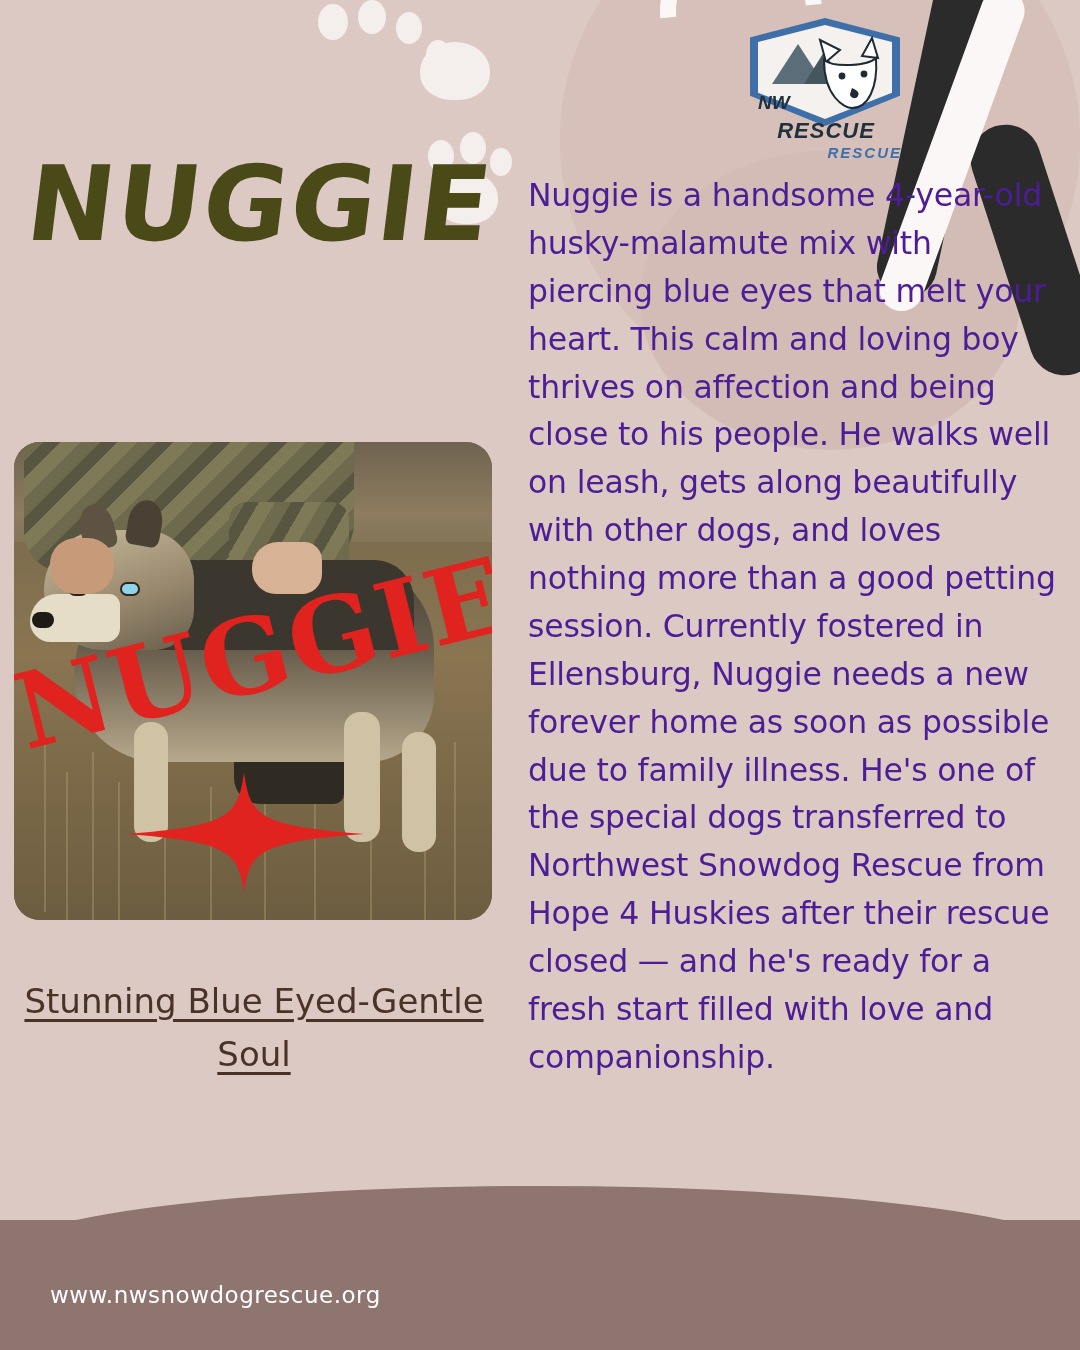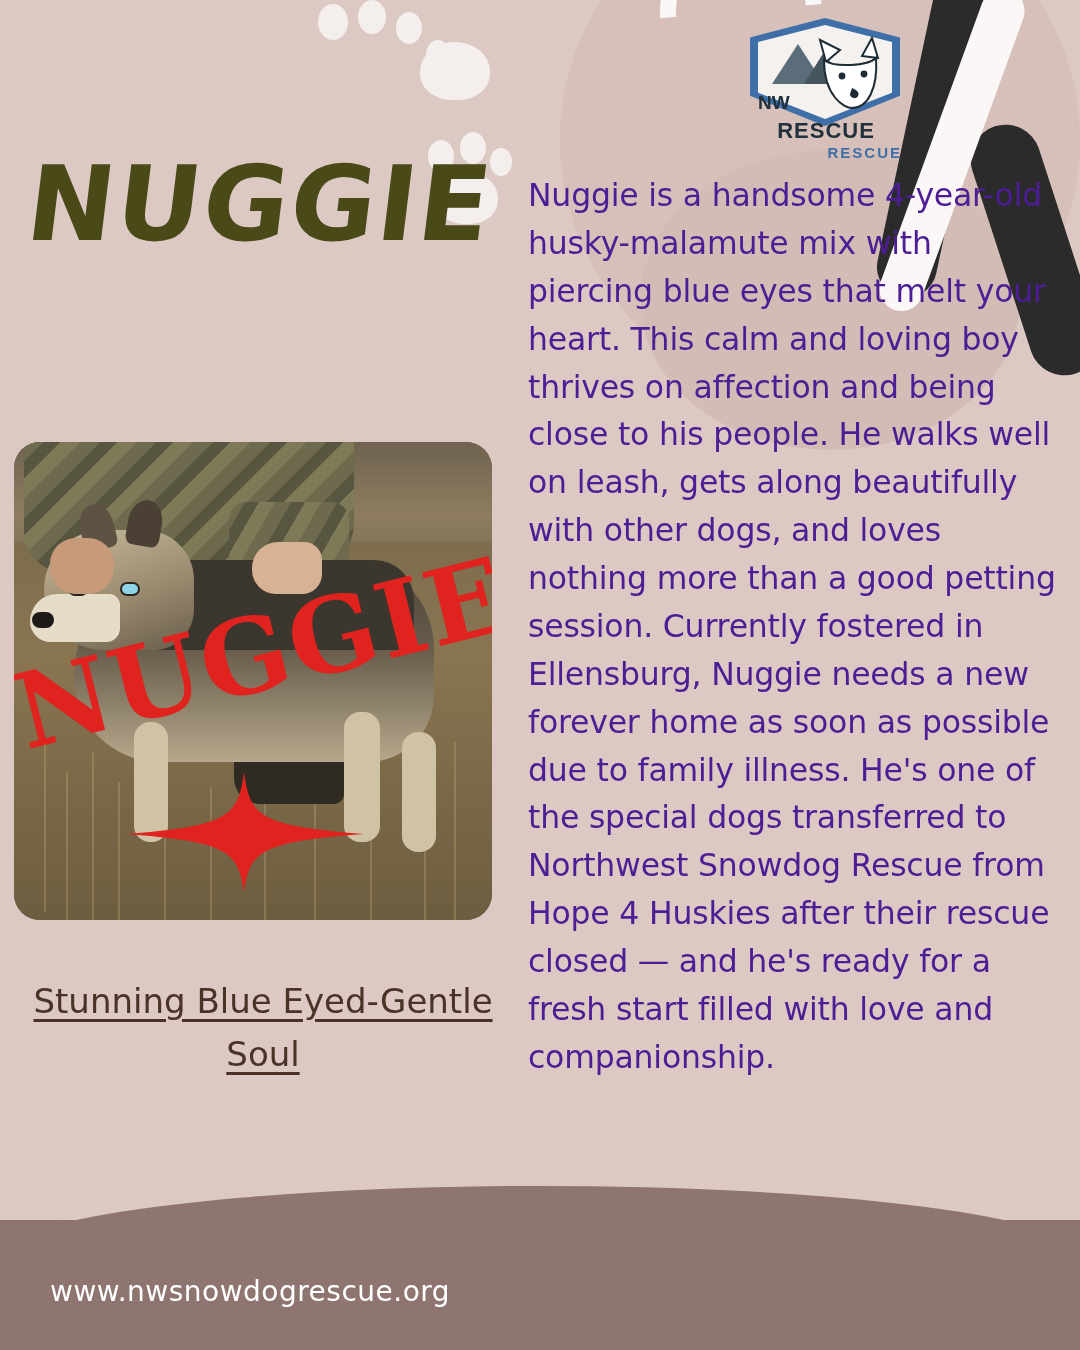--- a/index.html
+++ b/index.html
@@ -119,32 +119,33 @@
     width: 1080px;
     height: 70px;
     background: #8e7570;
     border-radius: 50% 50% 0 0 / 100% 100% 0 0;
   }
   .footer-url {
     position: absolute;
     left: 50px;
     bottom: 42px;
     color: #ffffff;
-    font-size: 28px;
+    font-size: 23px;
     letter-spacing: 0.5px;
     font-family: "DejaVu Sans", sans-serif;
   }
 
   
   .logo {
     position: absolute;
     left: 742px;
     top: 18px;
     width: 170px;
     height: 155px;
+    font-style: italic;
   }
   .logo-badge {
     position: absolute;
     left: 8px;
     top: 0;
     width: 150px;
     height: 108px;
     background: #3f6fa8;
     clip-path: polygon(50% 0%, 100% 18%, 100% 72%, 50% 100%, 0% 72%, 0% 18%);
   }
@@ -403,21 +404,21 @@
     position: absolute;
     left: 112px;
     top: 330px;
     width: 240px;
     height: 120px;
   }
 
   
   .caption {
     position: absolute;
-    left: 33px;
+    left: 24px;
     top: 975px;
     width: 460px;
     text-align: center;
     font-size: 34px;
     line-height: 1.55;
     color: #4a3226;
     text-decoration: underline;
     text-underline-offset: 6px;
     font-family: "DejaVu Sans", sans-serif;
   }

